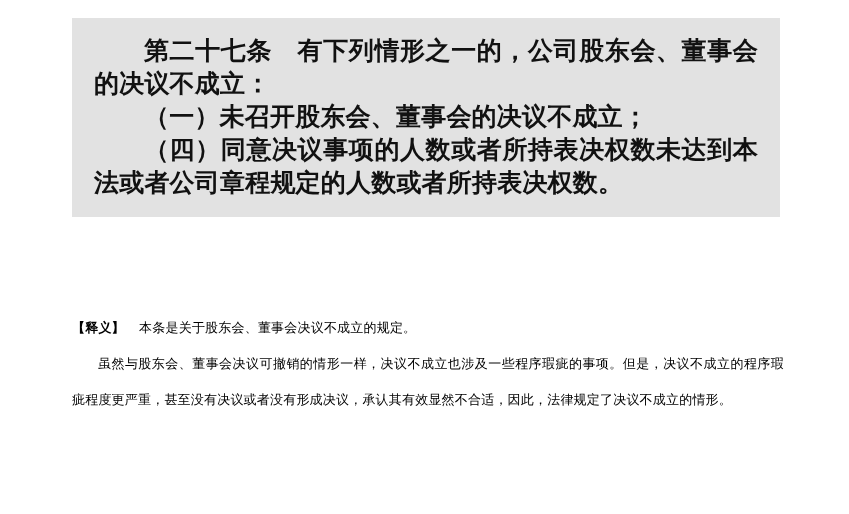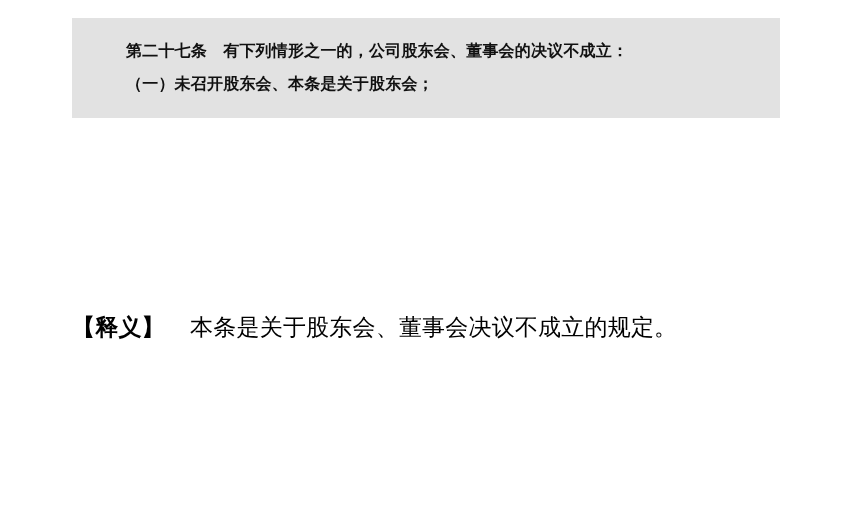--- a/index.html
+++ b/index.html
@@ -25,21 +25,21 @@
   .statute-block {
     position: absolute;
     left: 72px;
     top: 18px;
     width: 708px;
     box-sizing: border-box;
     background: #e2e2e2;
     padding: 16px 22px 18px 22px;
   }
   .statute-line {
-    font-size: 16px;
+    font-size: 25px;
     line-height: 33px;
     letter-spacing: 0.2px;
     font-weight: 700;
     color: #111111;
     text-align: justify;
     text-justify: inter-ideograph;
     margin: 0;
   }
   .indent-2 {
     text-indent: 2em;
@@ -47,21 +47,21 @@
   
   .commentary {
     position: absolute;
     left: 72px;
     top: 310px;
     width: 712px;
     box-sizing: border-box;
   }
   .commentary p {
     margin: 0;
-    font-size: 23px;
+    font-size: 13px;
     line-height: 36px;
     letter-spacing: 0.2px;
     text-align: justify;
     text-justify: inter-ideograph;
     color: #000000;
   }
   .shiyi-label {
     font-weight: 700;
   }
   .gap {
@@ -69,22 +69,24 @@
     width: 1.1em;
   }
 </style>
 </head>
 <body>
 
 <div class="page">
 
   <div class="statute-block">
     <p class="statute-line indent-2">第二十七条　有下列情形之一的，公司股东会、董事会的决议不成立：</p>
-    <p class="statute-line indent-2">（一）未召开股东会、本条是关于股东会；</p>
+    <p class="statute-line indent-2">（一）未召开股东会、董事会的决议不成立；</p>
+    <p class="statute-line indent-2">（四）同意决议事项的人数或者所持表决权数未达到本法或者公司章程规定的人数或者所持表决权数。</p>
   </div>
 
   <div class="commentary">
     <p>
       <span class="shiyi-label">【释义】</span><span class="gap"></span><span>本条是关于股东会、董事会决议不成立的规定。</span>
     </p>
+    <p class="indent-2">虽然与股东会、董事会决议可撤销的情形一样，决议不成立也涉及一些程序瑕疵的事项。但是，决议不成立的程序瑕疵程度更严重，甚至没有决议或者没有形成决议，承认其有效显然不合适，因此，法律规定了决议不成立的情形。</p>
   </div>
 
 </div>
 
 </body></html>

